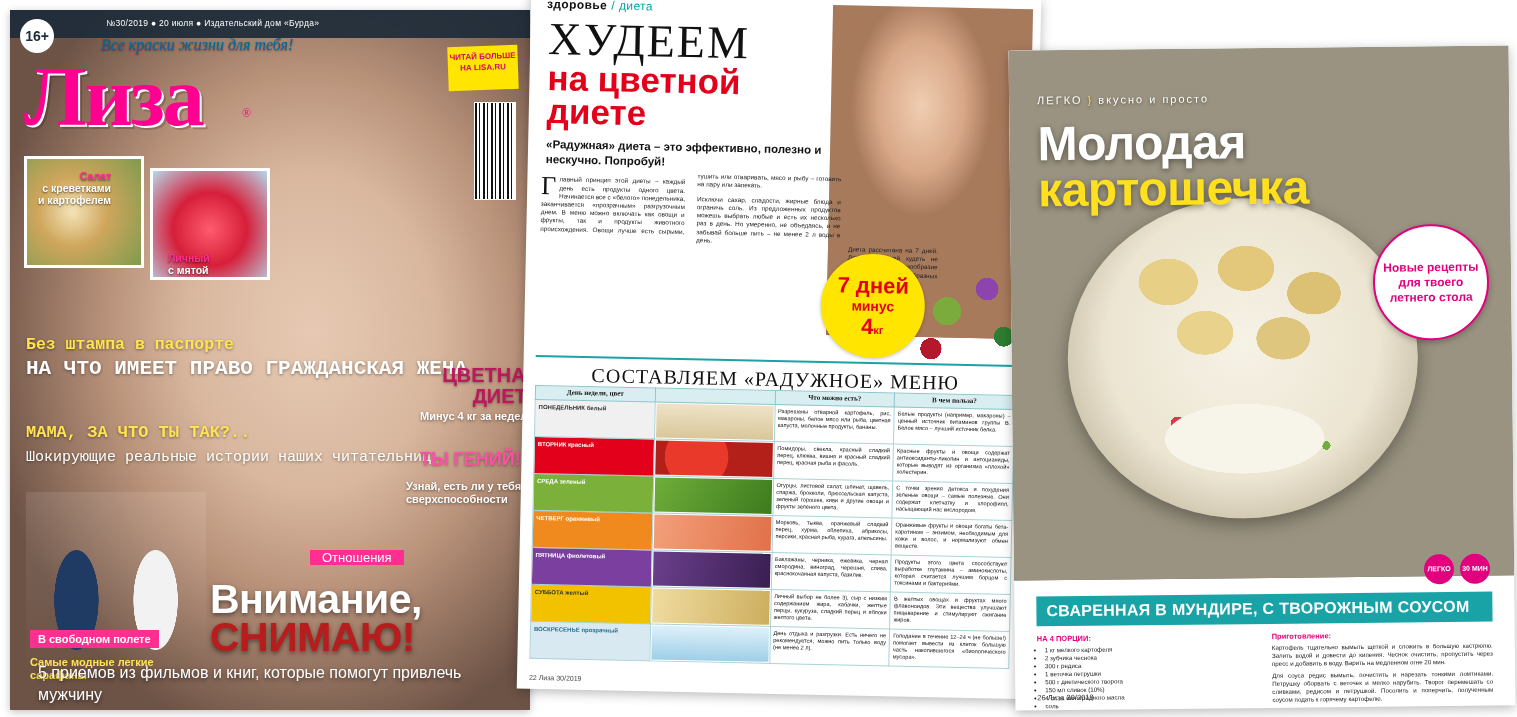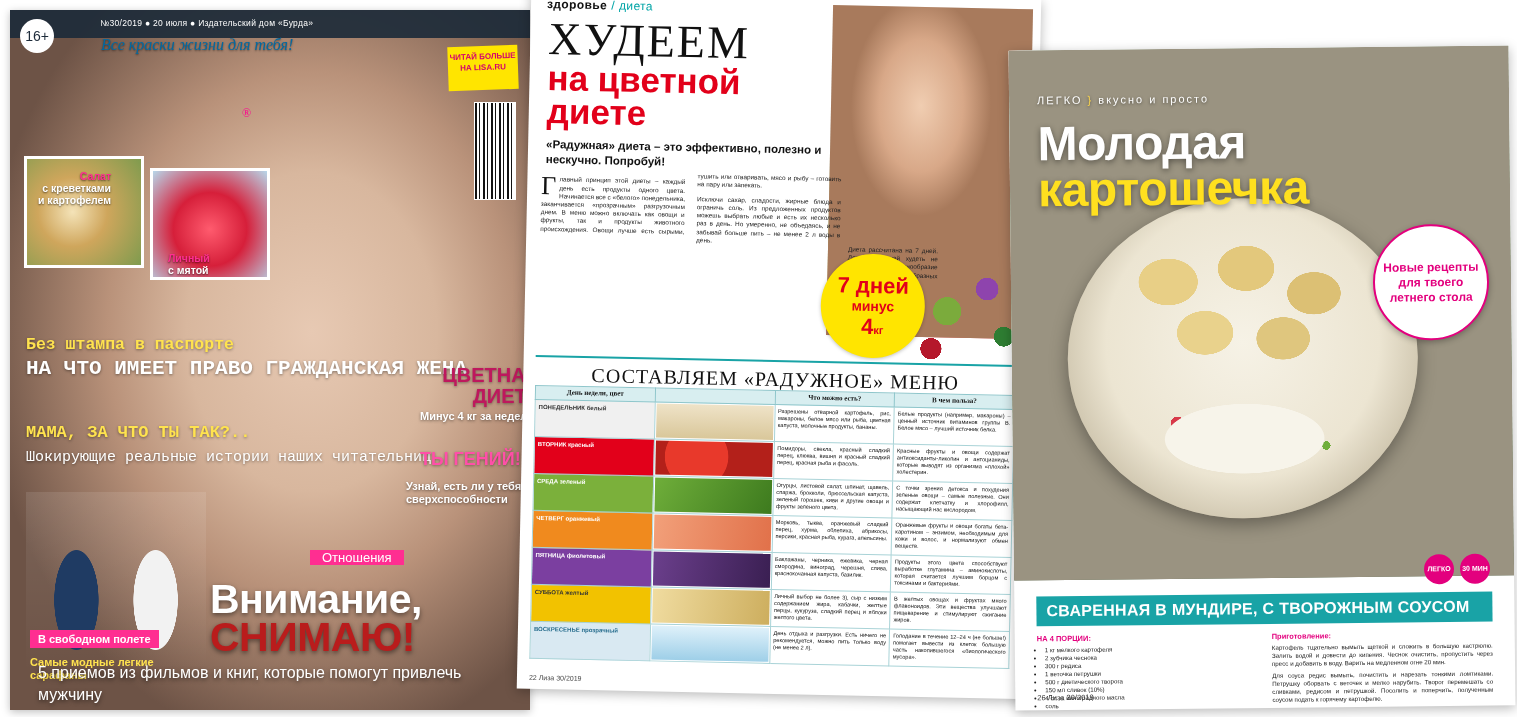--- a/index.html
+++ b/index.html
@@ -34,33 +34,33 @@
       linear-gradient(180deg, #3d4f5c 0%, #556a78 20%, #7f8e96 45%, #9aa2a4 70%, #b7b3ab 100%);
   }
   .cover-topbar {
     position: absolute;
     left: 0; top: 0; width: 100%; height: 28px;
     background: #1d2b3a;
     opacity: 0.92;
   }
   .cover-topstrip-text {
     position: absolute;
-    left: 90px; top: 8px;
+    left: 96px; top: 8px;
     font-size: 8.5px;
     color: #ffffff;
     letter-spacing: 0.3px;
   }
   .age-badge {
     position: absolute;
     left: 10px; top: 9px;
     width: 34px; height: 34px;
     border-radius: 50%;
     background: #ffffff;
     color: #1d2b3a;
-    font-weight: normal;
+    font-weight: bold;
     font-size: 14px;
     display: flex; align-items: center; justify-content: center;
     z-index: 6;
   }
   .cover-tagline {
     position: absolute;
     left: 91px; top: 26px;
     font-size: 16px;
     color: #0369a1;
     font-style: italic;
@@ -597,20 +597,21 @@
 </style>
 </head>
 <body>
 
 <div class="cover">
   <div class="cover-photo-bg"></div>
   <div class="cover-topbar"></div>
   <div class="age-badge">16+</div>
   <div class="cover-topstrip-text">№30/2019 ● 20 июля ● Издательский дом «Бурда»</div>
   <div class="cover-tagline">Все краски жизни для тебя!</div>
+  <div class="logo">Лиза</div>
   <div class="logo-reg">®</div>
   <div class="read-more-badge">ЧИТАЙ БОЛЬШЕ НА LISA.RU</div>
   <div class="barcode"></div>
 
   <div class="thumb thumb1"></div>
   <div class="thumb thumb2"></div>
   <div class="thumb-cap c1">
     <span class="cap-pink">Салат</span><br>
     <span>с креветками</span><br>
     <span>и картофелем</span>

